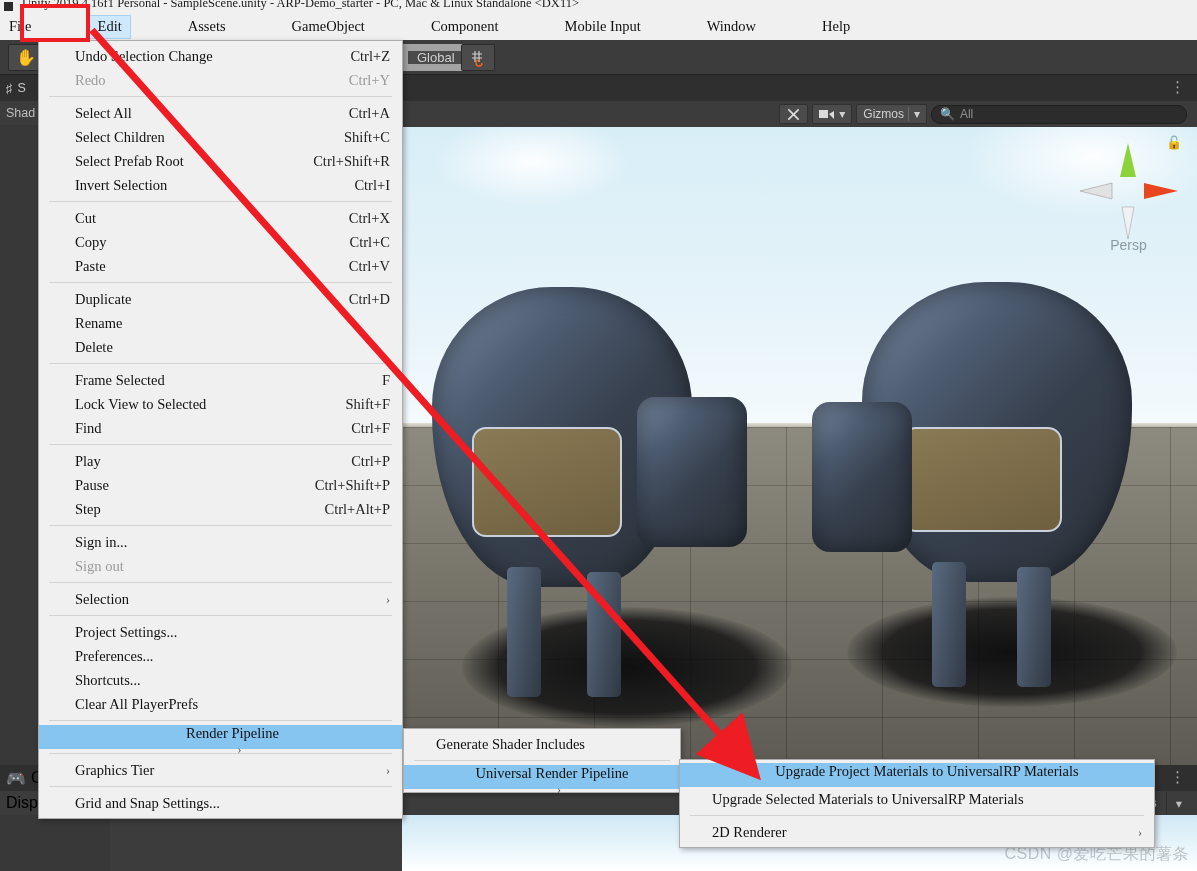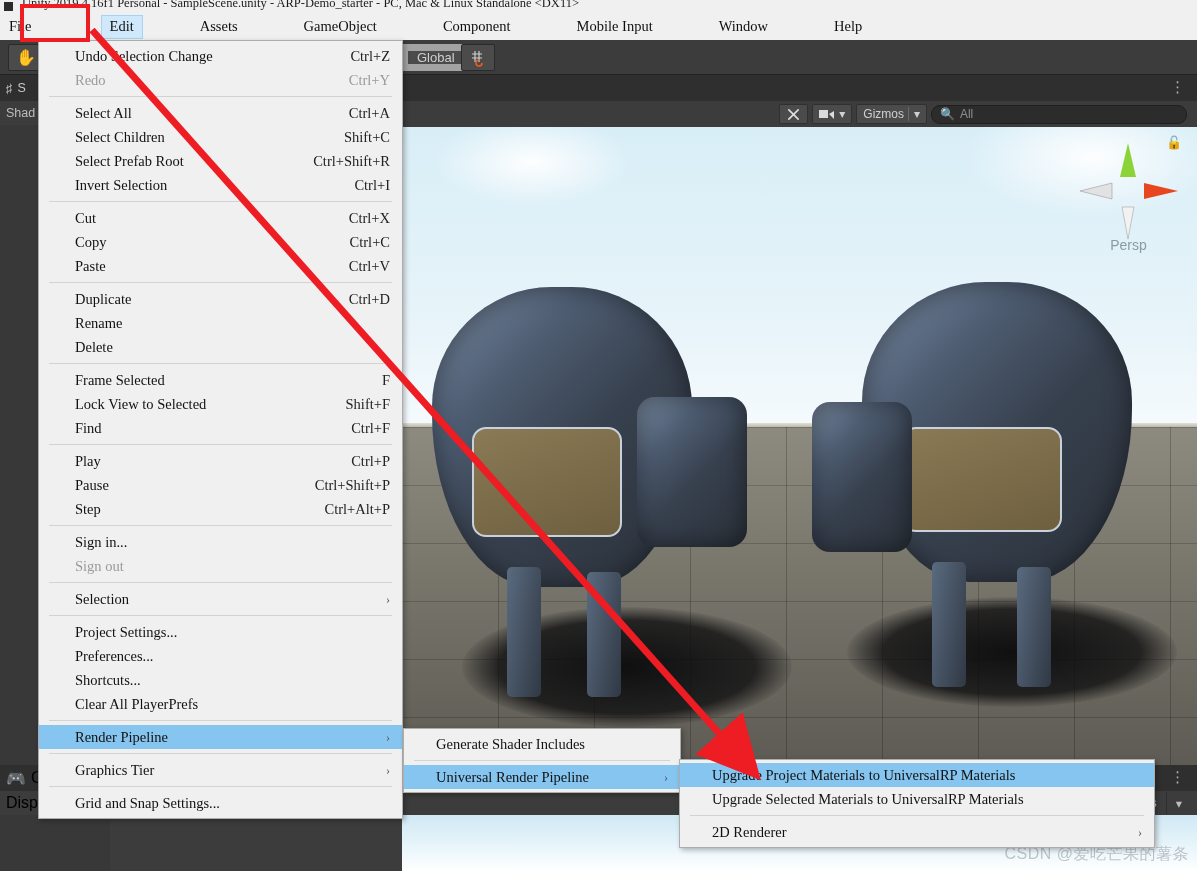--- a/index.html
+++ b/index.html
@@ -34,21 +34,20 @@
   }
   .menubar .mi {
     padding: 3px 9px 4px 9px;
     font-size: 14.5px; color: #0f0f0f; white-space: nowrap;
     font-family: "Liberation Serif", serif;
     line-height: 17px;
   }
   .menubar .mi.active {
     background: #cfe8fb; border: 1px solid #a9d2f0;
     padding: 2px 8px 3px 8px;
-    margin-left: 12px;
   }
 
   
   .editor {
     position: absolute; left: 0; top: 40px; width: 1197px; height: 831px;
     background: #3c3c3c;
   }
   .topToolbar {
     position: absolute; left: 0; top: 0; width: 1197px; height: 35px;
     background: #3c3c3c; border-bottom: 1px solid #232323;
@@ -227,21 +226,21 @@
     display: flex; align-items: center; height: 24px;
     padding: 0 12px 0 36px; position: relative;
     font-size: 14.5px; color: #111; white-space: nowrap;
     font-family: "Liberation Serif", serif;
   }
   .menu .row .label { flex: 1; }
   .menu .row .accel { color: #222; padding-left: 20px; }
   .menu .row .arrow { margin-left: 14px; color: #555; font-size: 12px; }
   .menu .row.disabled .label,
   .menu .row.disabled .accel { color: #9a9a9a; }
-  .menu .row.hl { background: #85c5f0; }
+  .menu .row.hl { background: #85c5f0; flex-direction: column; }
   .menu .sep {
     height: 1px; margin: 4px 10px 4px 10px; background: #d3d3d3;
   }
 
   #editMenu { left: 38px; top: 40px; width: 365px; }
   #rpMenu   { left: 403px; top: 728px; width: 278px; }
   #urpMenu  { left: 679px; top: 759px; width: 476px; }
   #rpMenu .row, #urpMenu .row { padding-left: 32px; }
 
   

